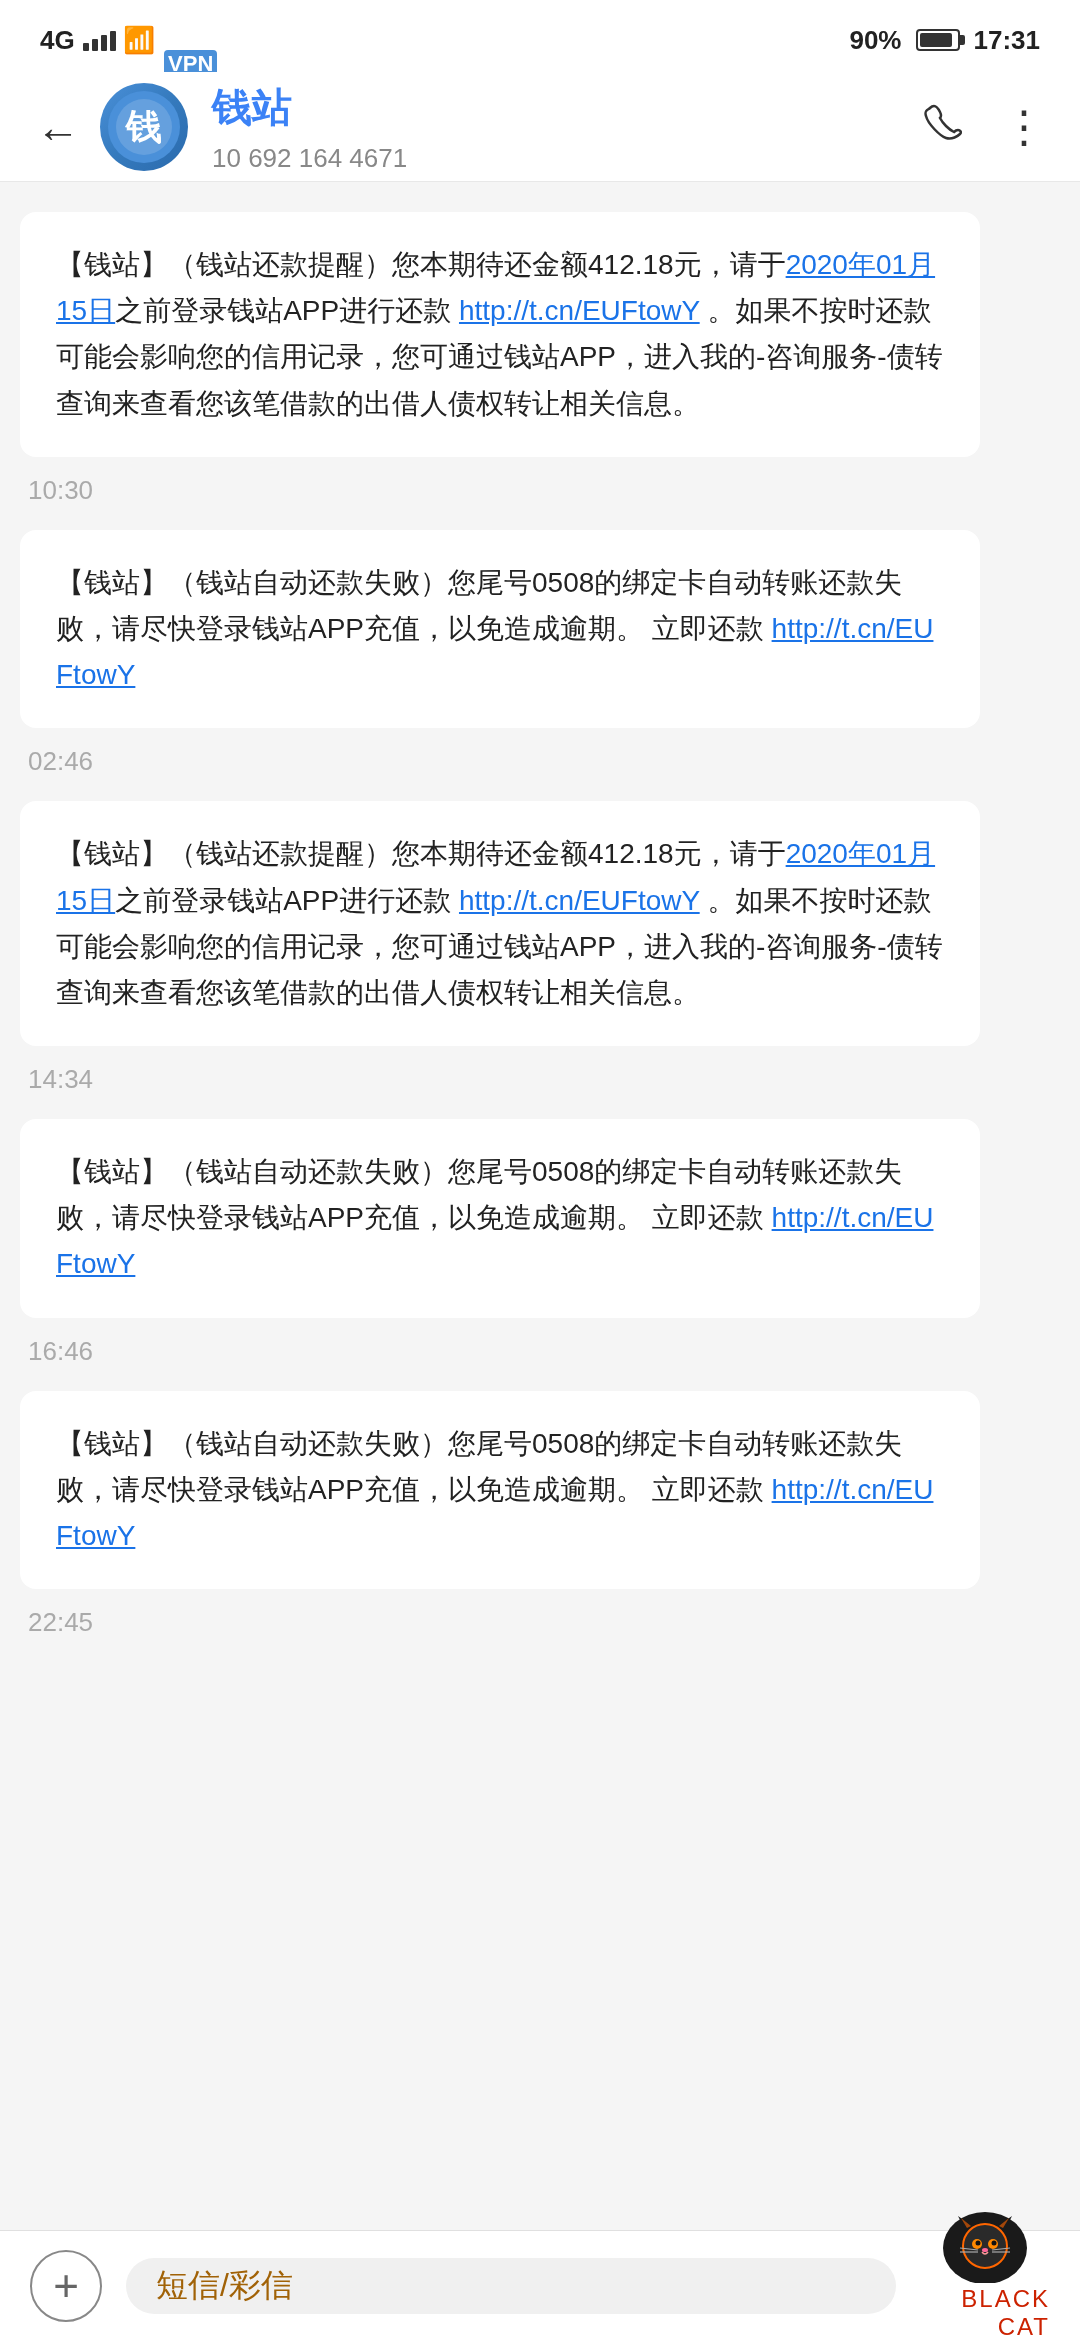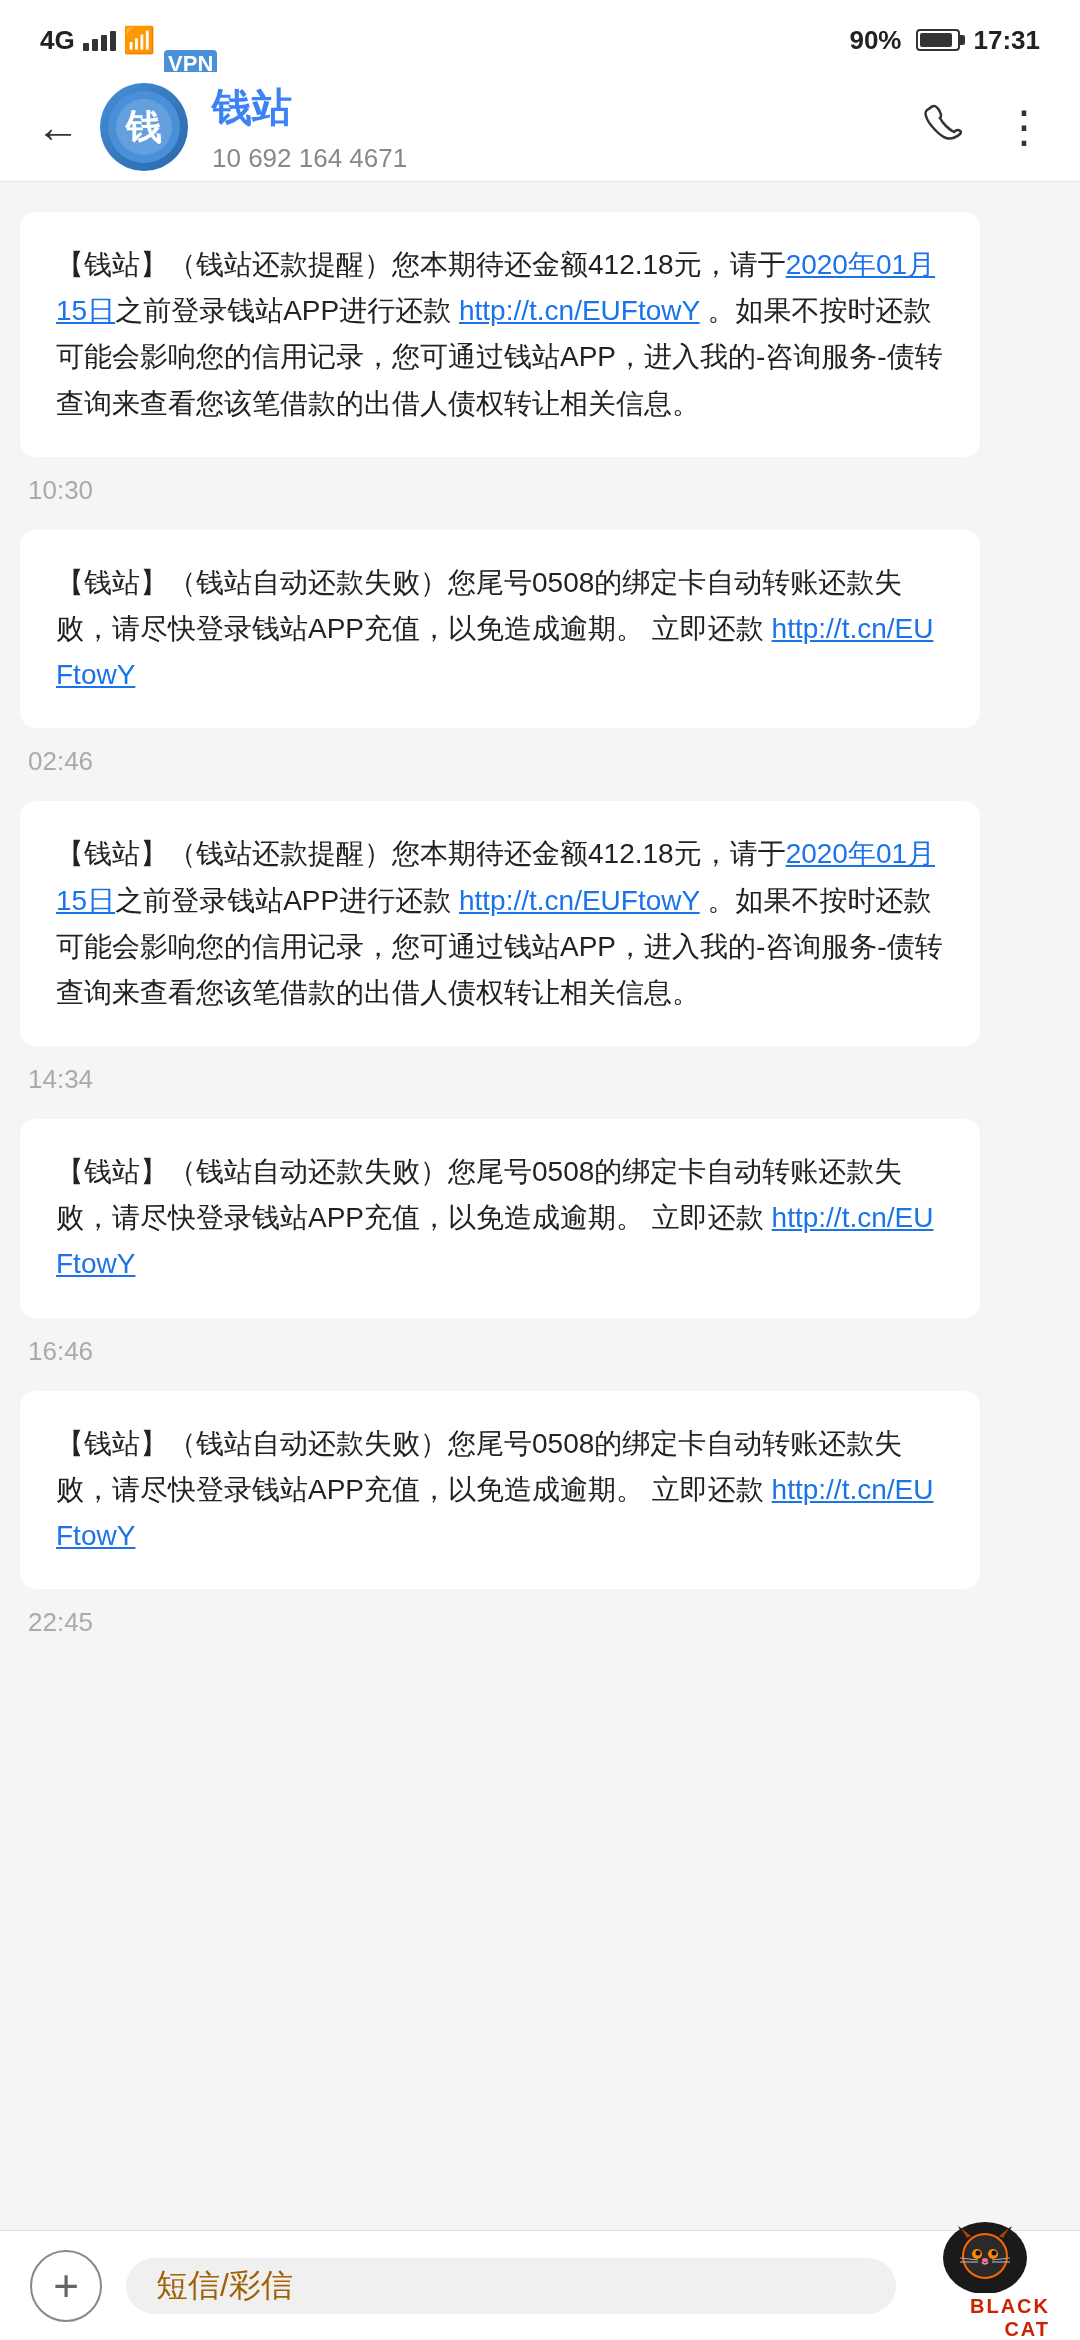--- a/index.html
+++ b/index.html
@@ -221,23 +221,23 @@
       height: 80px;
       display: flex;
       align-items: center;
       justify-content: center;
     }
     .cat-icon-svg {
       width: 90px;
       height: 75px;
     }
     .black-cat-text {
-      font-size: 20px;
+      font-size: 24px;
       color: #cc2200;
-      font-weight: 700;
+      font-weight: 400;
       letter-spacing: 2px;
       text-transform: uppercase;
       margin-top: 2px;
       text-align: right;
     }
 
     
     .signal-bars {
       display: flex;
       align-items: flex-end;

